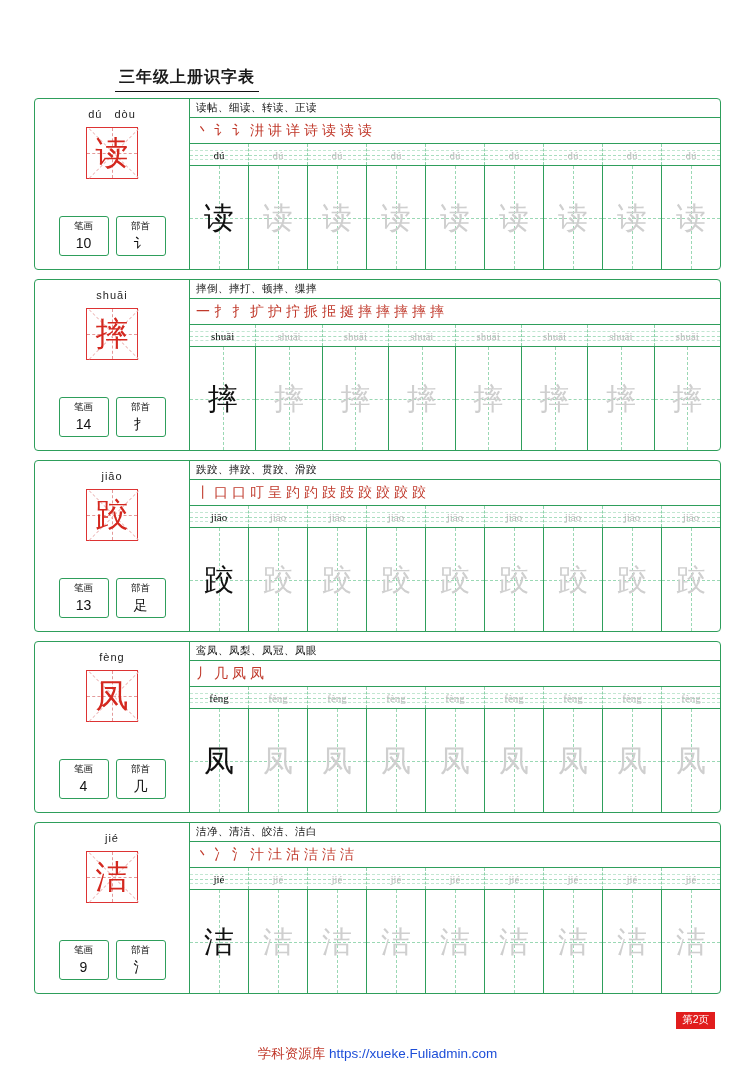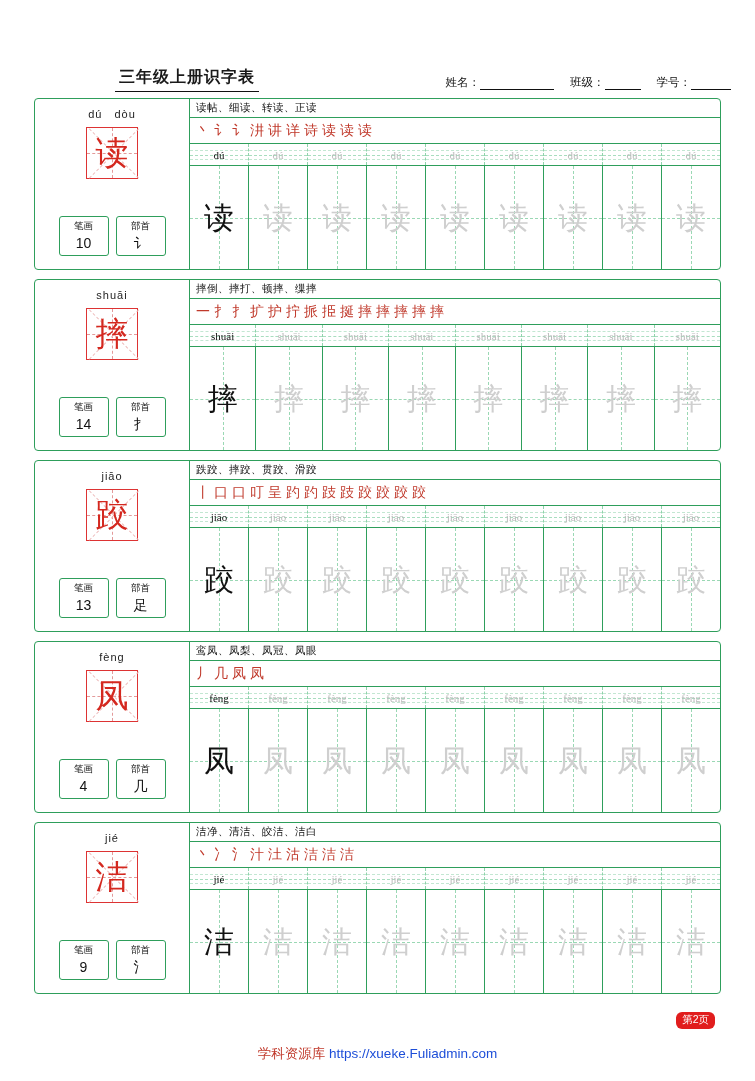--- a/index.html
+++ b/index.html
@@ -207,54 +207,40 @@
 
   
   .page-num {
     position: absolute;
     right: 40px;
     bottom: 52px;
     font-size: 10.5px;
     color: #fff;
     background: #e11d1d;
     padding: 1px 6px 2px 6px;
-    border-radius: 6px;
+    border-radius: 0;
   }
   .watermark {
     position: absolute;
     left: 0; right: 0;
     bottom: 18px;
     text-align: center;
     font-size: 13.5px;
   }
   .wm-red { color: #c0392b; font-weight: normal; }
   .wm-dark { color: #1d4ed8; }
 </style>
 </head>
 <body>
 
 <div class="page">
 
   <div class="header">
     <div class="title-wrap">
       <span class="doc-title">三年级上册识字表</span>
-    </div>
-    <div class="meta">
-      <span class="meta-item">
-        <span class="meta-label">姓名：</span>
-          <span class="blank w1"></span>
-      </span>
-      <span class="meta-item">
-        <span class="meta-label">班级：</span>
-          <span class="blank w2"></span>
-      </span>
-      <span class="meta-item">
-        <span class="meta-label">学号：</span>
-          <span class="blank w3"></span>
-      </span>
     </div>
   </div>
 
   <div class="sheet" id="sheet">
       <div class="card">
         <div class="left-col">
           <div class="pinyins">
             <span>dú</span>
             <span>dòu</span>
           </div>

